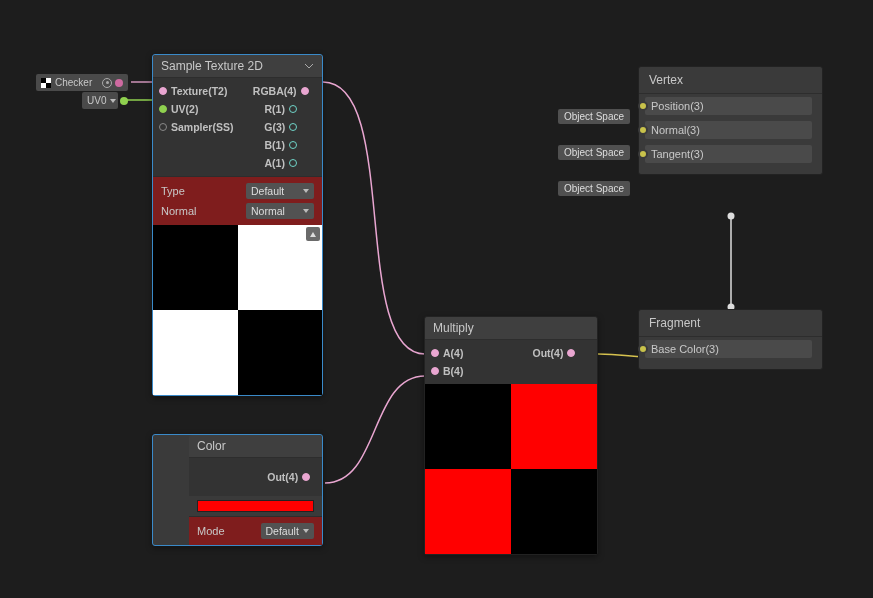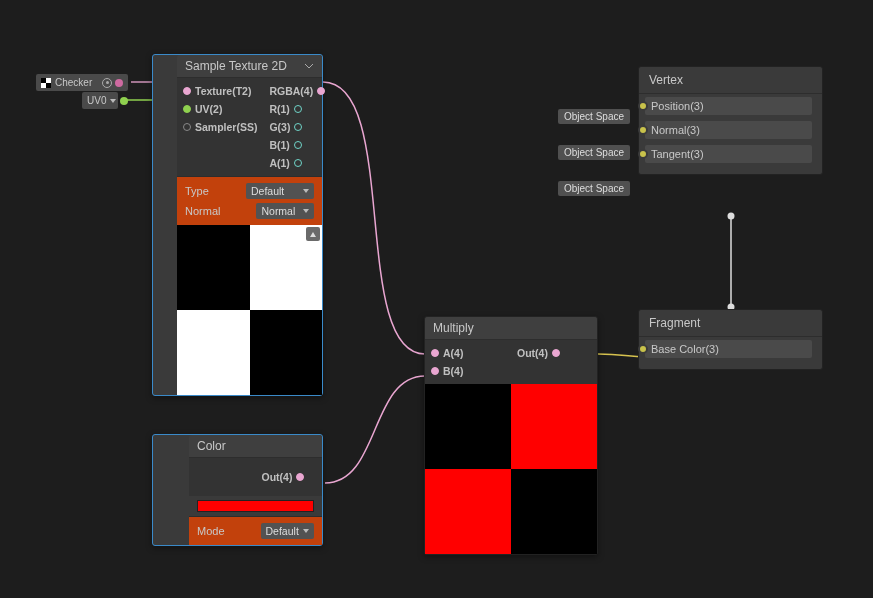--- a/index.html
+++ b/index.html
@@ -7,27 +7,27 @@
   svg.wires { position:absolute; top:0; left:0; width:873px; height:598px; pointer-events:none; z-index:1; }
 
   .node { position:absolute; background:#3a3a3a; border:1px solid #222; border-radius:3px; box-shadow:0 2px 6px rgba(0,0,0,.4); z-index:5; }
   .node.sel { border:1.5px solid #3a8ac9; }
   .node-title { display:flex; align-items:center; justify-content:space-between; background:#3f3f3f; padding:4px 8px; font-size:12px; border-bottom:1px solid #2d2d2d; border-radius:3px 3px 0 0;}
   .chev { width:10px; height:10px; }
   .ports { display:flex; background:#333; }
   .ports .col { flex:1; padding:4px 6px; }
   .ports .col.right { text-align:right; }
   .prow { display:flex; align-items:center; gap:4px; height:18px; position:relative;font-weight:bold; }
-  .prow.right { justify-content:flex-start; }
+  .prow.right { justify-content:center; }
   .port { width:8px; height:8px; border-radius:50%; background:#2a2a2a; border:1px solid #888; position:relative; }
   .port.filled-pink { background:#e9a6d1; border-color:#e9a6d1;}
   .port.filled-green { background:#8fd14f; border-color:#8fd14f;}
   .port.open { background:transparent; }
   .plabel { font-size:10.5px; color:#c0c0c0; }
-  .params { padding:4px 8px; background:#c2410c; border-top:1px solid #2d2d2d;}
+  .params { padding:4px 8px; background:#7f1d1d; border-top:1px solid #2d2d2d;}
   .param-row { display:flex; align-items:center; justify-content:space-between; height:20px;}
   .param-row .lab { font-size:11px; }
   .dd { background:#525252; border:none; color:#ddd; font-size:10.5px; height:16px; width:68px; display:flex; align-items:center; justify-content:space-between; padding:0 5px; border-radius:2px; cursor:pointer;margin-left:36px;}
   .dd .tri { border-left:3px solid transparent; border-right:3px solid transparent; border-top:4px solid #bbb; }
 
   .preview { width:100%; background:#000; position:relative;}
   .preview.checker2 { height:170px; display:grid; grid-template:1fr 1fr/1fr 1fr;}
   .preview.checker2 div:nth-child(1){background:#000;} .preview.checker2 div:nth-child(2){background:#fff;} .preview.checker2 div:nth-child(3){background:#fff;} .preview.checker2 div:nth-child(4){background:#000;}
   .preview .collapse { position:absolute; top:2px; right:2px; width:14px; height:14px; background:rgba(90,90,90,.9); display:flex; align-items:center; justify-content:center; border-radius:2px;}
   .preview .collapse::before{content:""; border-left:3px solid transparent; border-right:3px solid transparent; border-bottom:5px solid #ddd;}
@@ -86,21 +86,21 @@
     <span class="dot" style="background:#ce6aa0;"></span>
   </span>
 </div>
 
 <div class="inp-chip" style="left:82px; top:92px; width:36px; justify-content:space-between;">
   <span>UV0</span>
   <span class="tri"></span>
   <span class="dot" style="background:#8fd14f;position:absolute;right:-10px;"></span>
 </div>
 
-<div class="node sel" style="left:152px; top:54px; width:171px;padding-left:24px;">
+<div class="node sel" style="left:152px; top:54px; width:171px;">
   <div class="node-title">
     <span>Sample Texture 2D</span>
     <svg class="chev" viewBox="0 0 10 10">
         <path d="M1 3 L5 7 L9 3" stroke="#aaa" fill="none"></path>
       </svg>
   </div>
   <div class="ports">
     <div class="col">
       <div class="prow">
           <span class="port filled-pink"></span>

